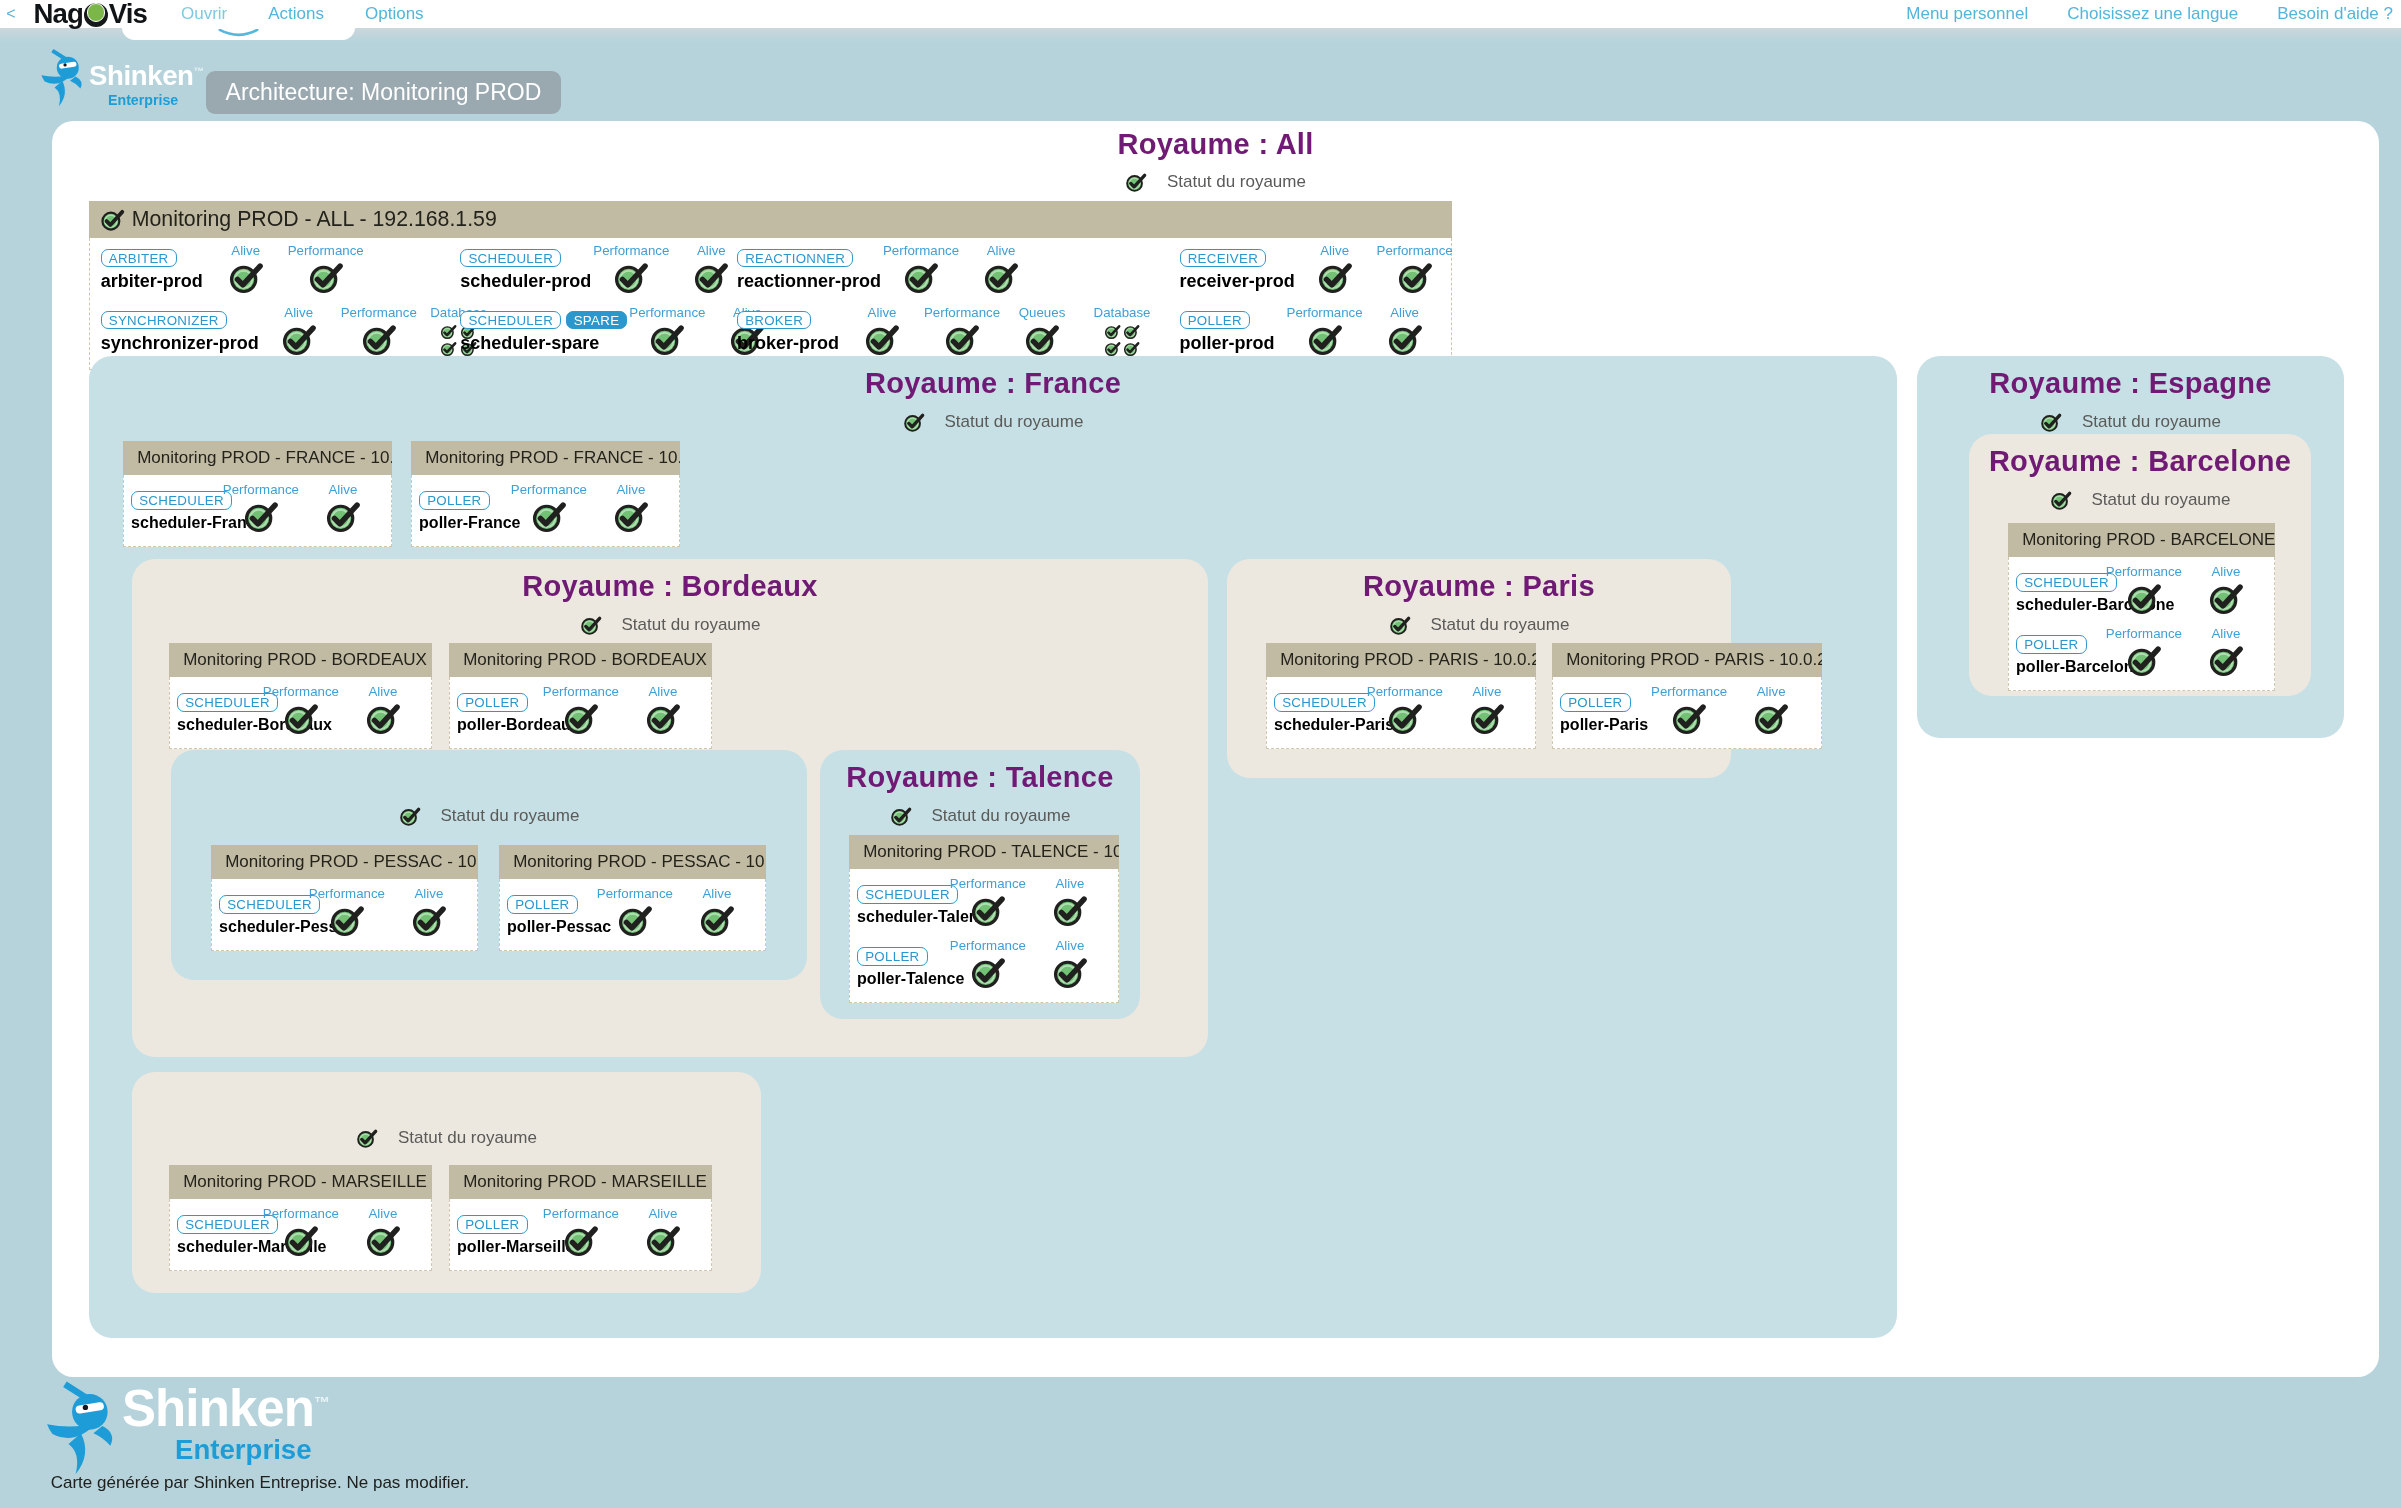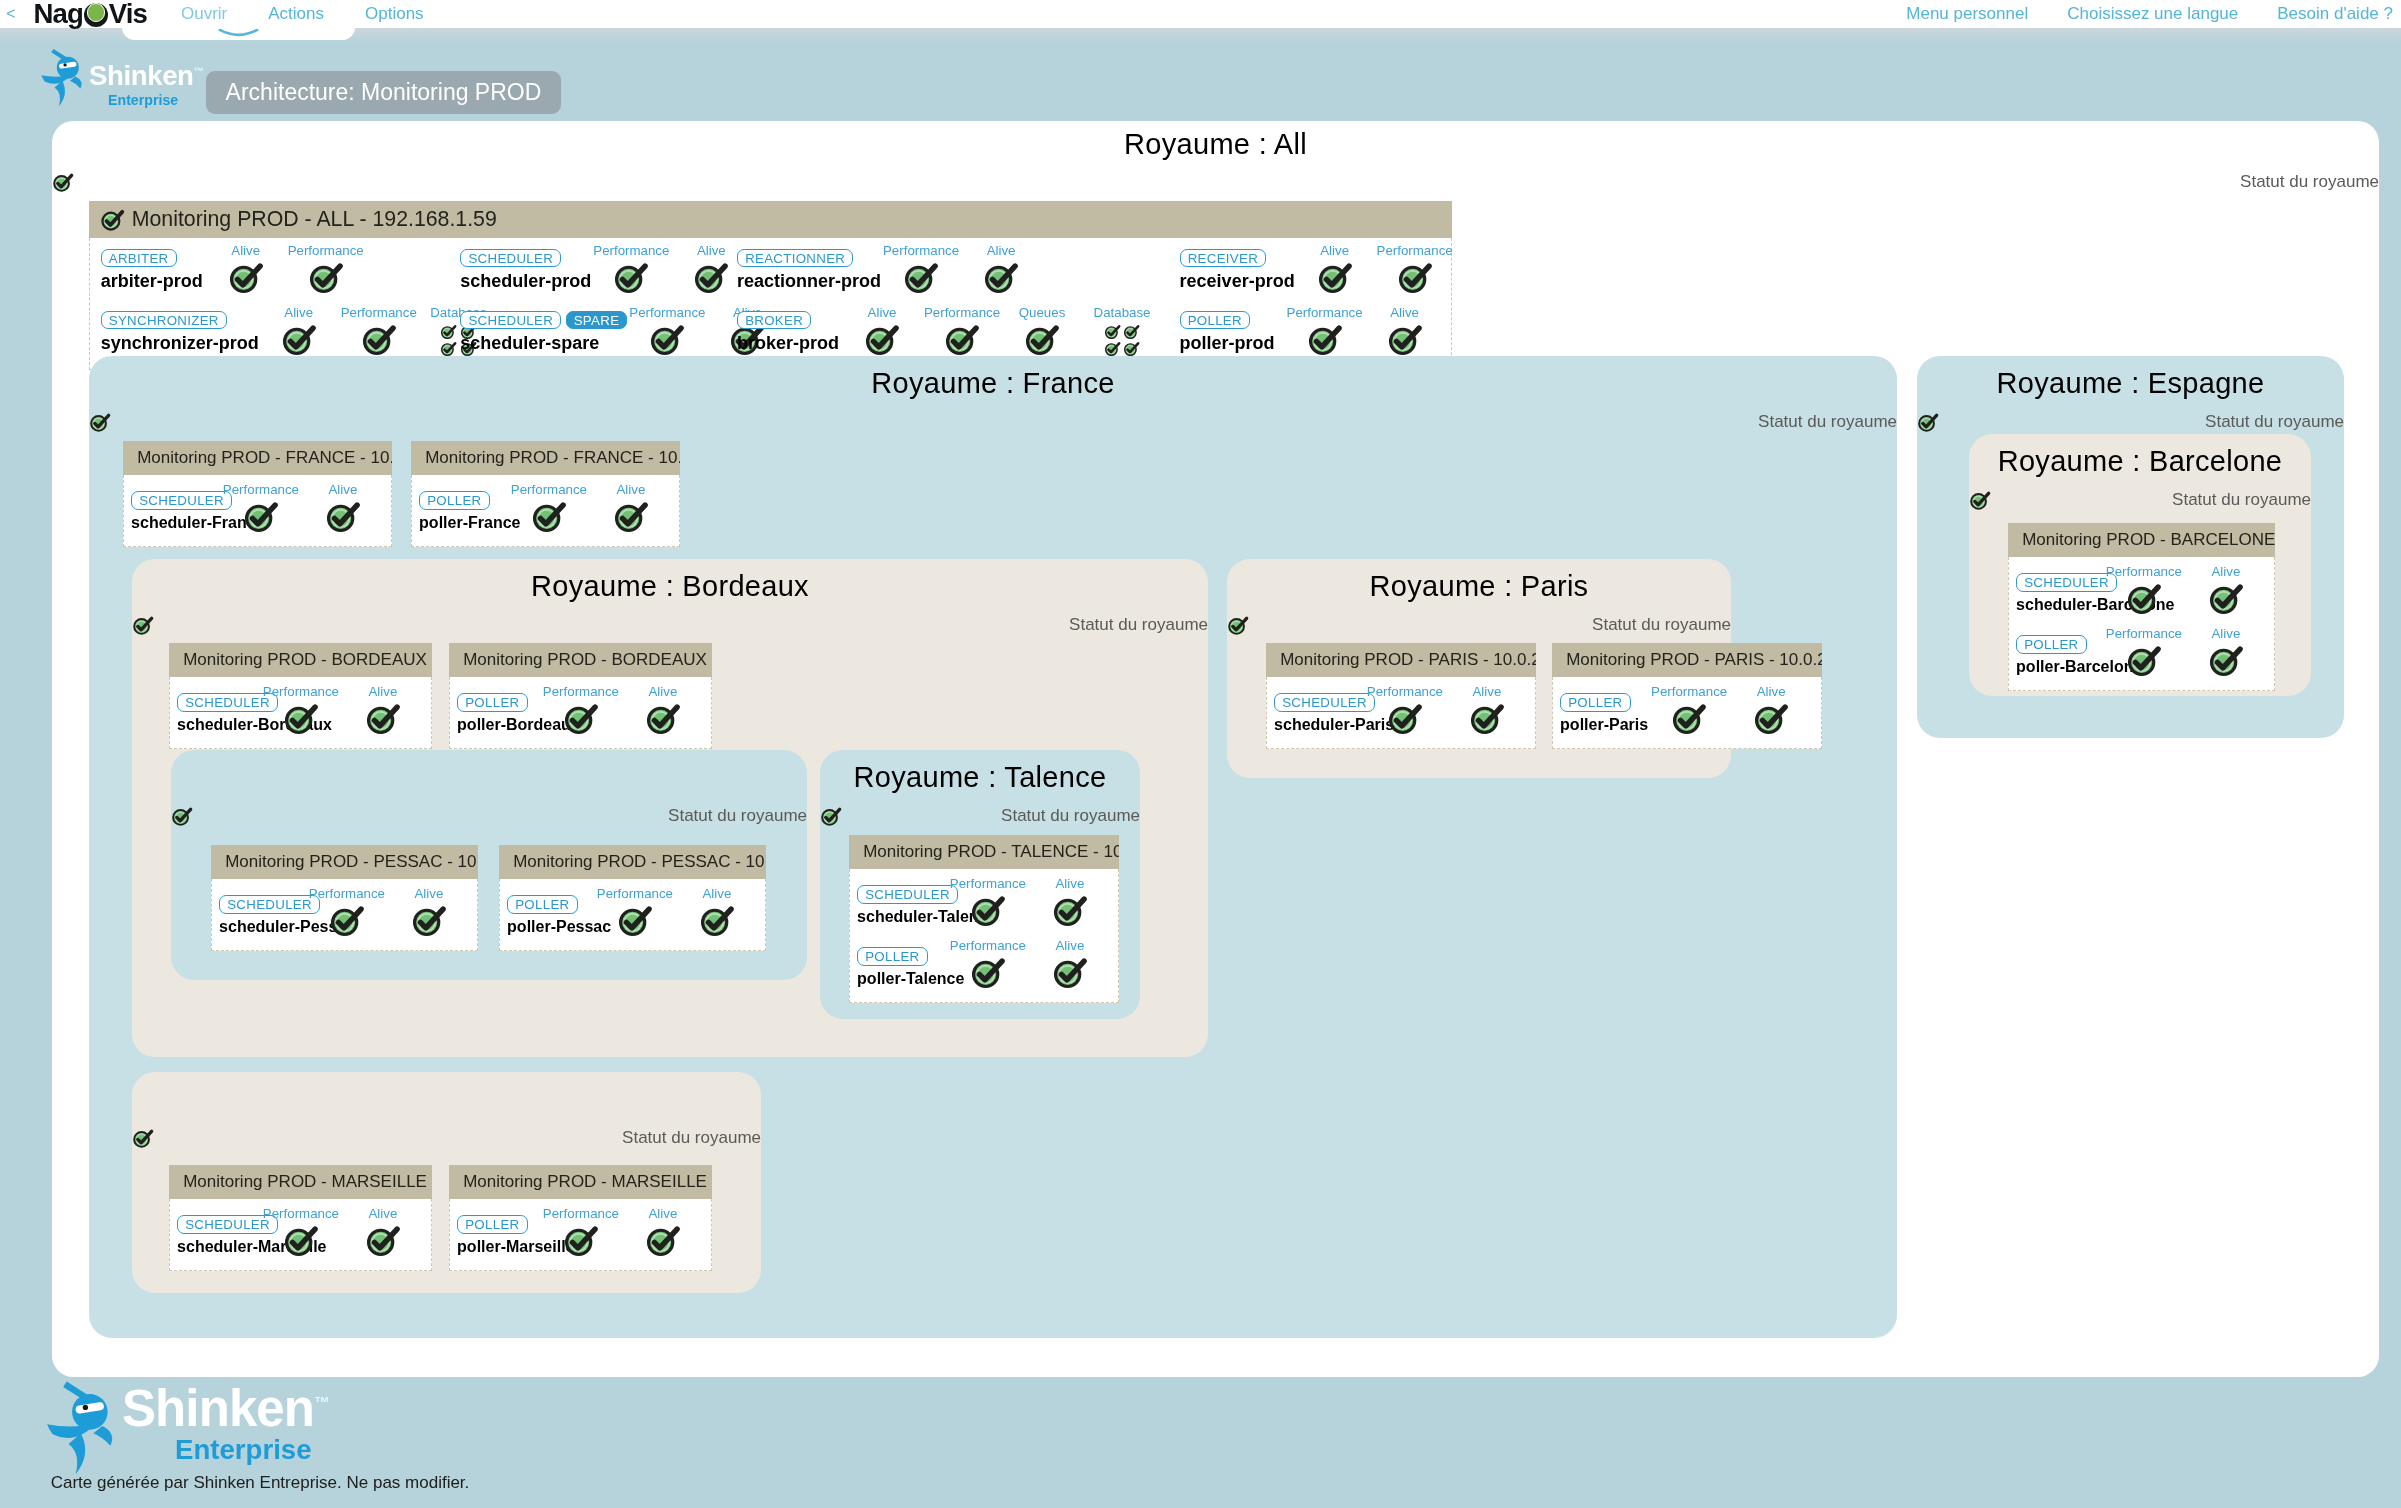--- a/index.html
+++ b/index.html
@@ -28,22 +28,22 @@
   .shinken-mini .sh-tm{font-size:10.7px;vertical-align:super;color:#e9f4f9}
   .shinken-mini .sh-sub{position:absolute;left:71px;top:46px;font-size:14.2px;font-weight:700;color:#1e9cd7}
   .arch-badge{position:absolute;left:206px;top:71px;background:#9aa8b0;color:#fff;font-size:23px;padding:8px 19.6px;border-radius:9px;z-index:4;font-weight:400}
 
   
   #map-root{position:absolute;inset:0}
   .realm{position:absolute;border-radius:23px}
   .tone-plain{background:#ffffff}
   .tone-blue{background:#c7e0e5}
   .tone-beige{background:#ece8df}
-  .realm-title{position:absolute;top:10.7px;left:0;right:0;text-align:center;font-size:29px;font-weight:400;color:#000000;letter-spacing:0.3px}
-  .status-row{position:absolute;top:55px;left:0;right:0;display:flex;justify-content:space-between;align-items:center;gap:20px}
+  .realm-title{position:absolute;top:10.7px;left:0;right:0;text-align:center;font-size:29px;font-weight:700;color:#701a75;letter-spacing:0.3px}
+  .status-row{position:absolute;top:55px;left:0;right:0;display:flex;justify-content:center;align-items:center;gap:20px}
   .status-label{font-size:17px;color:#5a5a58}
 
   #realm-all{left:52px;top:121px;width:2327px;height:1256px;border-radius:21.3px}
   #realm-all>.realm-title{top:7.1px}
   #realm-all>.status-row{top:50px}
   #realm-france{left:37px;top:235px;width:1808px;height:982px}
   #realm-espagne{left:1865px;top:235px;width:427px;height:382px}
   #realm-bordeaux{left:43px;top:203px;width:1076px;height:498px}
   #realm-paris{left:1138px;top:203px;width:504px;height:219px}
   #realm-marseille{left:43px;top:716px;width:629px;height:221px}

